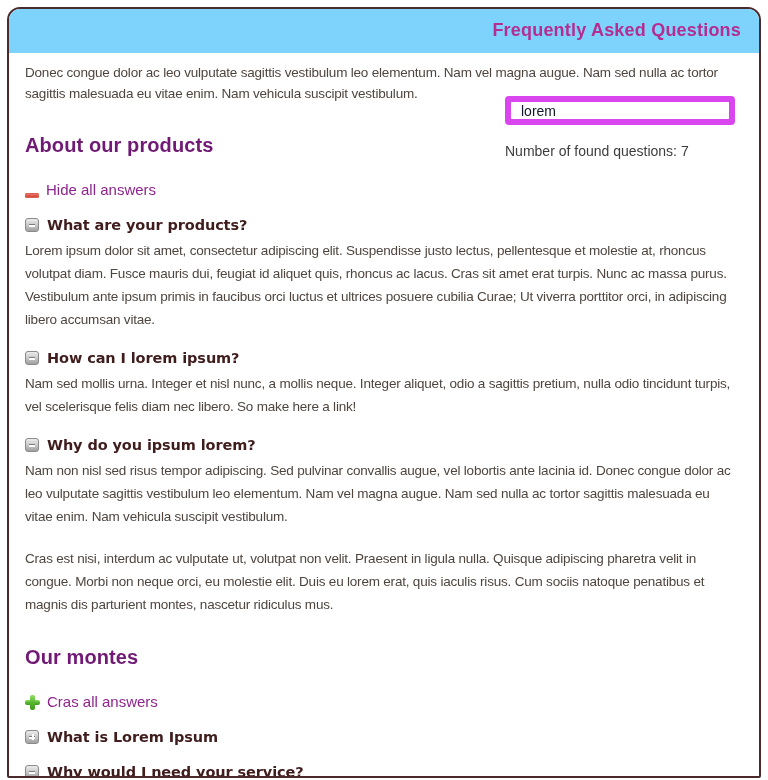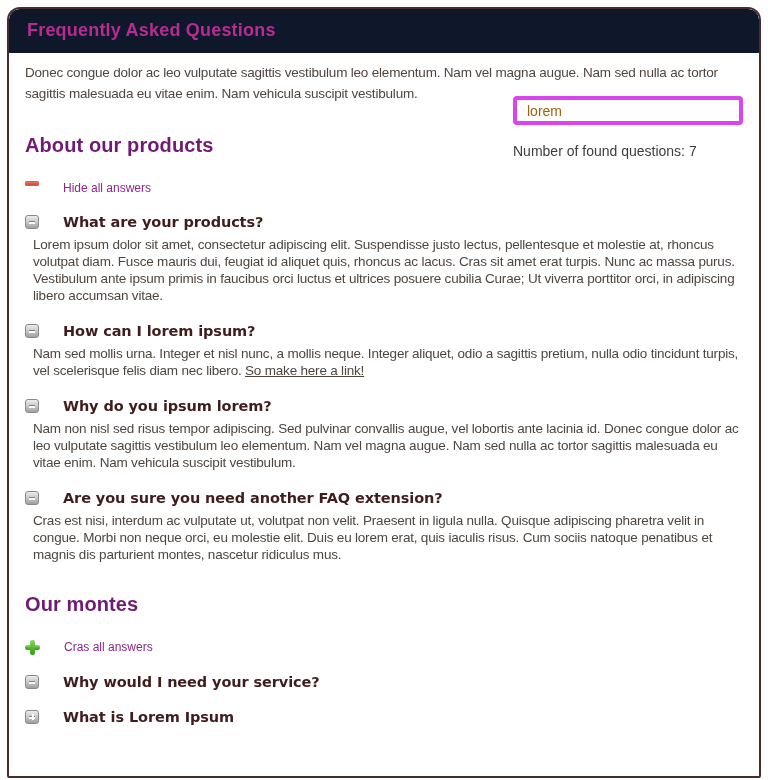--- a/index.html
+++ b/index.html
@@ -9,73 +9,74 @@
   .page {
     margin: 7px 7px 0 7px;
     border: 2px solid #4a2a2a;
     border-radius: 13px 13px 2px 2px;
     height: 771px;
     overflow: hidden;
     background: #fff;
   }
 
   .page-header {
-    background: #0f172a;
+    background: #7dd3fc;
     padding: 11px 18px 12px 18px;
     border-radius: 10px 10px 0 0;
+    text-align: right;
   }
   .page-title {
     color: #b52d90;
     font-size: 18px;
     font-weight: bold;
     letter-spacing: 0.2px;
   }
 
-  .content { padding: 9px 16px 0 16px; }
+  .content { padding: 9px 24px 0 16px; }
 
   .intro {
     margin: 0;
     font-size: 13.5px;
     line-height: 21px;
     letter-spacing: -0.2px;
     color: #4f453f;
   }
 
   .search-area { float: right; width: 230px; margin-top: -8px; }
   .search-input {
     width: 100%;
     height: 29px;
-    border: 4px solid #d946ef;
+    border: 6px solid #d946ef;
     border-radius: 4px;
     padding: 0 10px;
     font-size: 14px;
-    color: #a16207;
+    color: #0f172a;
     outline: none;
     font-family: "Liberation Sans", sans-serif;
   }
   .results-count {
     margin-top: 18px;
     font-size: 14px;
     color: #3d3d3d;
   }
 
   .section-heading {
     margin: 30px 0 0 0;
     font-size: 20px;
     font-weight: bold;
     color: #701a75;
     letter-spacing: 0.1px;
   }
 
   .toggle-all {
     display: flex;
-    align-items: flex-start;
-    gap: 24px;
+    align-items: flex-end;
+    gap: 7px;
     margin-top: 24px;
-    font-size: 12px;
+    font-size: 15px;
     color: #8e258e;
     text-decoration: none;
     width: max-content;
     cursor: pointer;
   }
 
   .bar-icon {
     display: inline-block;
     width: 14px; height: 5px;
     border-radius: 2px;
@@ -94,21 +95,21 @@
     background: linear-gradient(180deg, #8fdc63 0%, #55b32d 55%, #3f9b1e 100%);
     border-radius: 2px;
   }
   .plus-green-icon::before { left: 0; top: 5px; width: 15px; height: 5px; }
   .plus-green-icon::after  { left: 5px; top: 0; width: 5px; height: 15px; }
 
   .faq-item { margin-top: 19px; }
   .faq-question {
     display: flex;
     align-items: center;
-    gap: 24px;
+    gap: 8px;
     cursor: pointer;
   }
   .q-text {
     font-family: "DejaVu Sans", sans-serif;
     font-size: 14.5px;
     font-weight: bold;
     color: #401d1d;
     letter-spacing: -0.1px;
   }
 
@@ -130,27 +131,27 @@
   }
   .toggle-icon.plus::after {
     content: "";
     position: absolute;
     left: 5.5px; top: 3px;
     width: 2px; height: 6px;
     background: #fdfdfd;
   }
 
   .faq-answer {
-    margin: 6px 0 0 8px;
+    margin: 6px 0 0 0;
     font-size: 13.5px;
-    line-height: 17px;
+    line-height: 23px;
     letter-spacing: -0.2px;
     color: #4f453f;
   }
-  .answer-link { color: #4f453f; text-decoration: underline; cursor: pointer; }
+  .answer-link { color: #4f453f; cursor: pointer; }
 
   .clearfix::after { content: ""; display: table; clear: both; }
 </style>
 </head>
 <body>
 
 <div class="page">
   <div class="page-header">
     <span class="page-title">Frequently Asked Questions</span>
   </div>
@@ -190,46 +191,42 @@
 
       <div class="faq-item">
         <div class="faq-question">
           <span class="toggle-icon minus"></span>
           <span class="q-text">Why do you ipsum lorem?</span>
         </div>
         <p class="faq-answer">Nam non nisl sed risus tempor adipiscing. Sed pulvinar convallis augue, vel lobortis ante lacinia id. Donec congue dolor ac leo vulputate sagittis vestibulum leo elementum. Nam vel magna augue. Nam sed nulla ac tortor sagittis malesuada eu vitae enim. Nam vehicula suscipit vestibulum.</p>
       </div>
 
       <div class="faq-item">
-        <div class="faq-question">
-          <span class="toggle-icon minus"></span>
-          <span class="q-text">Are you sure you need another FAQ extension?</span>
-        </div>
         <p class="faq-answer">Cras est nisi, interdum ac vulputate ut, volutpat non velit. Praesent in ligula nulla. Quisque adipiscing pharetra velit in congue. Morbi non neque orci, eu molestie elit. Duis eu lorem erat, quis iaculis risus. Cum sociis natoque penatibus et magnis dis parturient montes, nascetur ridiculus mus.</p>
       </div>
     </div>
 
     <div>
       <h2 class="section-heading">Our montes</h2>
 
       <a class="toggle-all">
         <span class="plus-green-icon"></span>
         <span>Cras all answers</span>
       </a>
 
       <div class="faq-item">
         <div class="faq-question">
-          <span class="toggle-icon minus"></span>
-          <span class="q-text">Why would I need your service?</span>
-        </div>
-
-      </div>
-
-      <div class="faq-item">
-        <div class="faq-question">
           <span class="toggle-icon plus"></span>
           <span class="q-text">What is Lorem Ipsum</span>
         </div>
+      </div>
+
+      <div class="faq-item">
+        <div class="faq-question">
+          <span class="toggle-icon minus"></span>
+          <span class="q-text">Why would I need your service?</span>
+        </div>
+
       </div>
 
     </div>
   </div>
 </div>
 
 </body></html>

